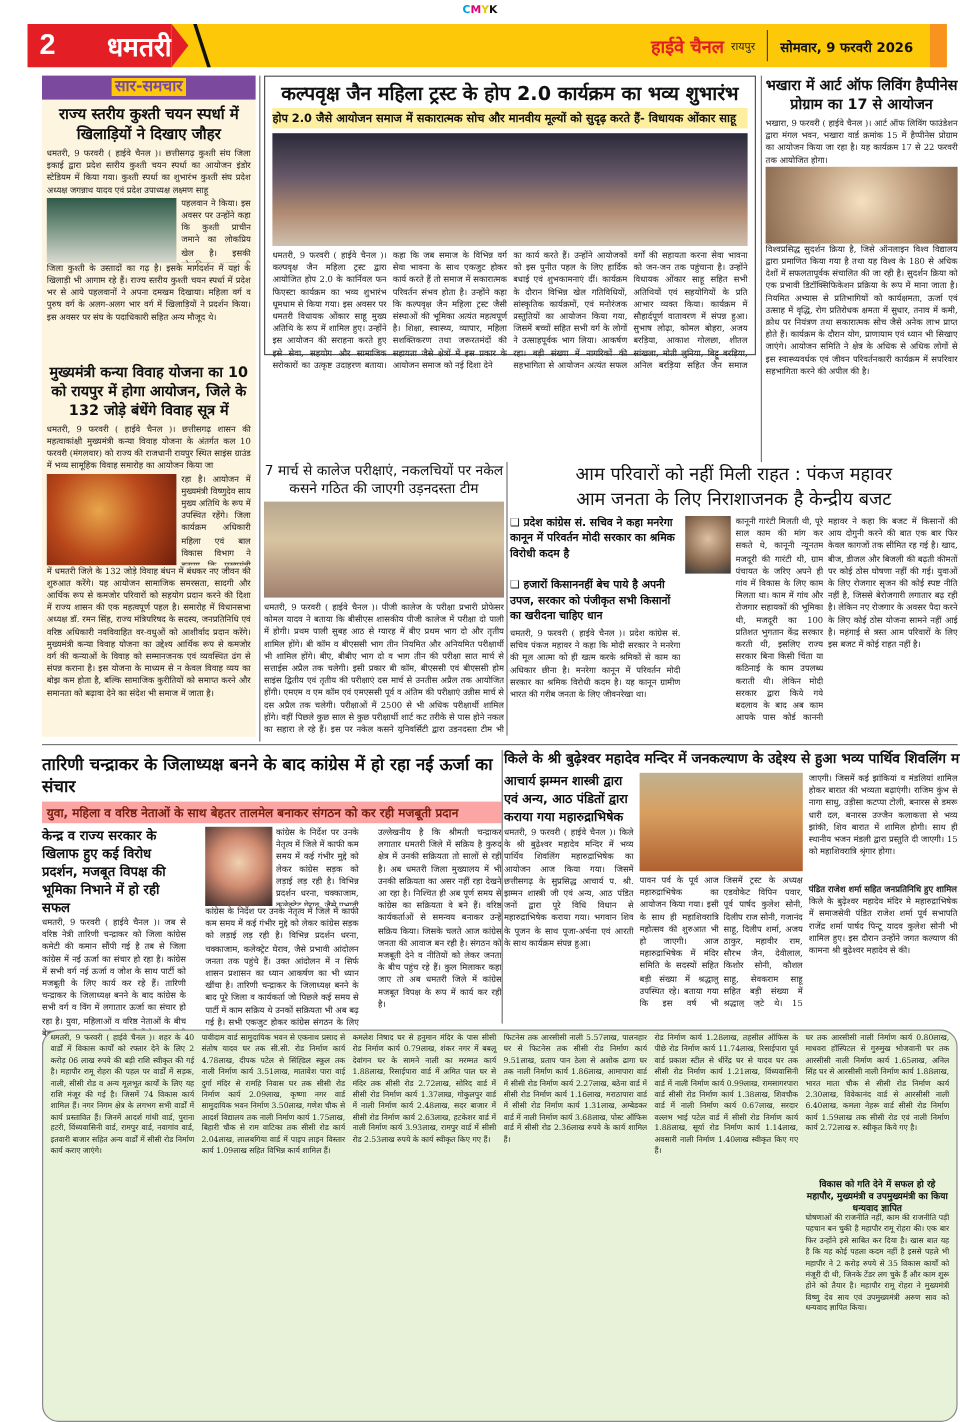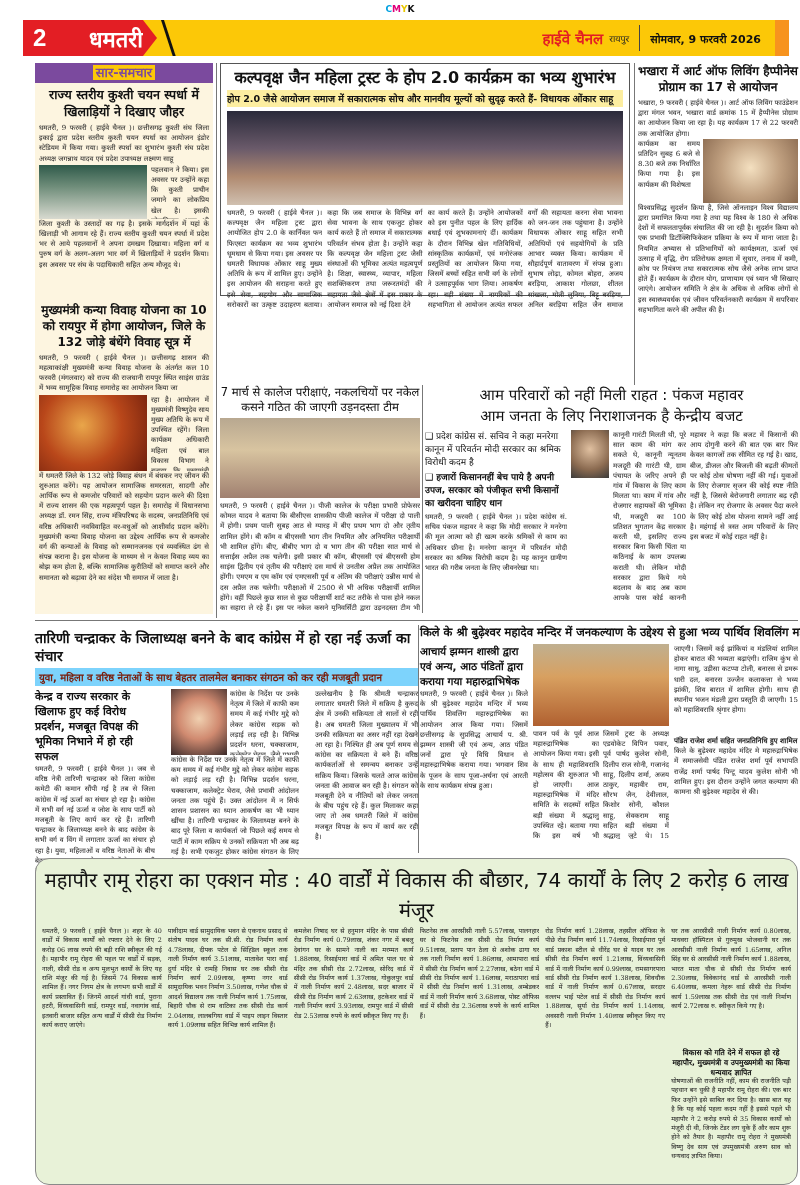--- a/index.html
+++ b/index.html
@@ -37,21 +37,21 @@
 .sub-bar{background:#fdeea0;margin:0 6px;text-align:left;font-size:9.5px;font-weight:bold;padding:2px 0;color:#111}
 .right-top{left:638px;top:63px;width:160px;height:322px}
 .rt-title{font-size:12px;font-weight:bold;text-align:center;line-height:16px}
 .sep-line{position:absolute;background:#777}
 .college-box{left:220px;top:385px;width:200px;height:228px}
 .ct-title{font-size:11.5px;text-align:center;line-height:15px;font-weight:normal;color:#111}
 .budget-box{left:425px;top:385px;width:373px;height:228px}
 .bt-title{font-size:15px;text-align:center;line-height:21px;font-weight:normal;color:#111}
 .tarini-box{left:35px;top:629px;width:383px;height:225px}
 .tarini-title{font-size:14px;font-weight:bold;text-align:left;line-height:18px}
-.tarini-sub{background:#7dd3fc;font-size:10px;font-weight:bold;padding:2px 4px;color:#7a1e0c;margin-top:3px}
+.tarini-sub{background:#fca5a5;font-size:10px;font-weight:bold;padding:2px 4px;color:#7a1e0c;margin-top:3px}
 .kendr{font-size:11px;font-weight:bold;line-height:15px;color:#111}
 .temple-box{left:420px;top:625px;width:378px;height:228px}
 .temple-title{font-size:11.5px;font-weight:bold;line-height:15px;white-space:nowrap;color:#111}
 .acharya{font-size:10.5px;font-weight:bold;line-height:15px;color:#111}
 .mayor-box{left:35px;top:858px;width:763px;height:327px;background:#e8f2d8;border:1px solid #8a8a8a;border-radius:14px}
 .mayor-title{font-size:20px;text-align:center;line-height:30px;color:#111;margin-top:6px}
 .mayor-cols{display:grid;grid-template-columns:repeat(6,1fr);gap:6px;padding:2px 6px}
 .mayor-cols .txt{font-size:6.4px;line-height:9.4px}
 .bold-sub{font-weight:bold;font-size:7.5px;text-align:center;font-family:"DejaVu Sans",sans-serif}
 .small-bold{font-weight:bold}
@@ -108,38 +108,37 @@
     <p class="txt" style="height:102px;overflow:hidden">कहा कि जब समाज के विभिन्न वर्ग सेवा भावना के साथ एकजुट होकर कार्य करते हैं तो समाज में सकारात्मक परिवर्तन संभव होता है। उन्होंने कहा कि कल्पवृक्ष जैन महिला ट्रस्ट जैसी संस्थाओं की भूमिका अत्यंत महत्वपूर्ण है। शिक्षा, स्वास्थ्य, व्यापार, महिला सशक्तिकरण तथा जरूरतमंदों की सहायता जैसे क्षेत्रों में इस प्रकार के आयोजन समाज को नई दिशा देने</p>
     <p class="txt" style="height:102px;overflow:hidden">का कार्य करते हैं। उन्होंने आयोजकों को इस पुनीत पहल के लिए हार्दिक बधाई एवं शुभकामनाएं दीं। कार्यक्रम के दौरान विभिन्न खेल गतिविधियों, सांस्कृतिक कार्यक्रमों, एवं मनोरंजक प्रस्तुतियों का आयोजन किया गया, जिसमें बच्चों सहित सभी वर्ग के लोगों ने उत्साहपूर्वक भाग लिया। आकर्षण रहा। बड़ी संख्या में नागरिकों की सहभागिता से आयोजन अत्यंत सफल रहा कल्पवृक्ष जैन महिला ट्रस्ट की पदाधिकारियों ने बताया कि होप 2.0 का मुख्य उद्देश्य समाज के सभी</p>
     <p class="txt" style="height:102px;overflow:hidden">वर्गों की सहायता करना सेवा भावना को जन-जन तक पहुंचाना है। उन्होंने विधायक ओंकार साहू सहित सभी अतिथियों एवं सहयोगियों के प्रति आभार व्यक्त किया। कार्यक्रम में सौहार्दपूर्ण वातावरण में संपन्न हुआ। सुभाष लोढ़ा, कोमल बोहरा, अजय बरड़िया, आकाश गोलछा, शीतल सांखला, मोती लुनिया, बिट्टू बरड़िया, अनिल बरड़िया सहित जैन समाज महिला समूह के अध्यक्ष और सदस्य उपस्थित रहे।</p>
   </div>
 </div>
 
 <div class="box right-top">
   <div class="rt-title">भखारा में आर्ट ऑफ लिविंग हैप्पीनेस प्रोग्राम का 17 से आयोजन</div>
   <p class="txt" style="margin-top:3px">भखारा, 9 फरवरी ( हाईवे चैनल )। आर्ट ऑफ लिविंग फाउंडेशन द्वारा मंगल भवन, भखारा वार्ड क्रमांक 15 में हैप्पीनेस प्रोग्राम का आयोजन किया जा रहा है। यह कार्यक्रम 17 से 22 फरवरी तक आयोजित होगा।</p>
   <div style="display:flex;gap:3px">
-    <p class="txt" style="width:62px;height:64px;overflow:hidden">कार्यक्रम का समय प्रतिदिन सुबह 6 बजे से 8.30 बजे तक निर्धारित किया गया है। इस कार्यक्रम की विशेषता</p>
     <div class="photo p-guru" style="flex:1;height:64px"></div>
   </div>
   <p class="txt" style="height:176px;overflow:hidden">विश्वप्रसिद्ध सुदर्शन क्रिया है, जिसे ऑनलाइन विश्व विद्यालय द्वारा प्रमाणित किया गया है तथा यह विश्व के 180 से अधिक देशों में सफलतापूर्वक संचालित की जा रही है। सुदर्शन क्रिया को एक प्रभावी डिटॉक्सिफिकेशन प्रक्रिया के रूप में माना जाता है। नियमित अभ्यास से प्रतिभागियों को कार्यक्षमता, ऊर्जा एवं उत्साह में वृद्धि, रोग प्रतिरोधक क्षमता में सुधार, तनाव में कमी, क्रोध पर नियंत्रण तथा सकारात्मक सोच जैसे अनेक लाभ प्राप्त होते हैं। कार्यक्रम के दौरान योग, प्राणायाम एवं ध्यान भी सिखाए जाएंगे। आयोजन समिति ने क्षेत्र के अधिक से अधिक लोगों से इस स्वास्थ्यवर्धक एवं जीवन परिवर्तनकारी कार्यक्रम में सपरिवार सहभागिता करने की अपील की है।</p>
 </div>
 
 <div class="box college-box">
   <div class="ct-title">7 मार्च से कालेज परीक्षाएं, नकलचियों पर नकेल कसने गठित की जाएगी उड़नदस्ता टीम</div>
   <div class="photo p-college" style="height:80px;margin-top:3px"></div>
   <p class="txt" style="margin-top:3px;height:110px;overflow:hidden">धमतरी, 9 फरवरी ( हाईवे चैनल )। पीजी कालेज के परीक्षा प्रभारी प्रोफेसर कोमल यादव ने बताया कि बीसीएस शासकीय पीजी कालेज में परीक्षा दो पाली में होगी। प्रथम पाली सुबह आठ से ग्यारह में बीए प्रथम भाग दो और तृतीय शामिल होंगे। बी कॉम व बीएससी भाग तीन नियमित और अनियमित परीक्षार्थी भी शामिल होंगे। बीए, बीबीए भाग दो व भाग तीन की परीक्षा सात मार्च से सत्ताईस अप्रैल तक चलेगी। इसी प्रकार बी कॉम, बीएससी एवं बीएससी होम साइंस द्वितीय एवं तृतीय की परीक्षाएं दस मार्च से उनतीस अप्रैल तक आयोजित होंगी। एमएम व एम कॉम एवं एमएससी पूर्व व अंतिम की परीक्षाएं उन्नीस मार्च से दस अप्रैल तक चलेगी। परीक्षाओं में 2500 से भी अधिक परीक्षार्थी शामिल होंगे। वहीं पिछले कुछ साल से कुछ परीक्षार्थी शार्ट कट तरीके से पास होने नकल का सहारा ले रहे हैं। इस पर नकेल कसने यूनिवर्सिटी द्वारा उड़नदस्ता टीम भी गठित की जाएगी।</p>
 </div>
 
 <div class="box budget-box">
   <div class="bt-title">आम परिवारों को नहीं मिली राहत : पंकज महावर</div>
   <div class="bt-title">आम जनता के लिए निराशाजनक है केन्द्रीय बजट</div>
   <div style="display:flex;gap:4px;margin-top:3px">
     <div style="width:142px;flex:none">
-      <div style="font-size:9px;font-weight:normal;line-height:13px;margin-bottom:2px">❑ <span>प्रदेश कांग्रेस सं. सचिव ने कहा मनरेगा कानून में परिवर्तन मोदी सरकार का श्रमिक विरोधी कदम है</span></div>
+      <div style="font-size:9px;font-weight:bold;line-height:13px;margin-bottom:13px">❑ <span>प्रदेश कांग्रेस सं. सचिव ने कहा मनरेगा कानून में परिवर्तन मोदी सरकार का श्रमिक विरोधी कदम है</span></div>
       <div style="font-size:9px;font-weight:bold;line-height:13px;margin-bottom:2px">❑ <span>हजारों किसाननहीं बेच पाये है अपनी उपज, सरकार को पंजीकृत सभी किसानों का खरीदना चाहिए धान</span></div>
       <p class="txt" style="height:86px;overflow:hidden">धमतरी, 9 फरवरी ( हाईवे चैनल )। प्रदेश कांग्रेस सं. सचिव पंकज महावर ने कहा कि मोदी सरकार ने मनरेगा की मूल आत्मा को ही खत्म करके श्रमिकों से काम का अधिकार छीना है। मनरेगा कानून में परिवर्तन मोदी सरकार का श्रमिक विरोधी कदम है। यह कानून ग्रामीण भारत की गरीब जनता के लिए जीवनरेखा था।</p>
     </div>
     <div style="flex:1">
       <div style="display:flex;gap:4px">
         <div class="photo p-person" style="width:38px;height:48px;flex:none"></div>
         <p class="txt" style="height:170px;overflow:hidden;width:73px">कानूनी गारंटी मिलती थी, पूरे साल काम की मांग कर सकते थे, कानूनी न्यूनतम मजदूरी की गारंटी थी, ग्राम पंचायत के जरिए अपने ही गांव में विकास के लिए काम मिलता था। काम में गांव और रोजगार सहायकों की भूमिका थी, मजदूरी का 100 प्रतिशत भुगतान केंद्र सरकार करती थी, इसलिए राज्य सरकार बिना किसी चिंता या कठिनाई के काम उपलब्ध कराती थी। लेकिन मोदी सरकार द्वारा किये गये बदलाव के बाद अब काम आपके पास कोई कानूनी गारंटी नहीं रहेगी, काम केवल मोदी सरकार द्वारा चुने गए क्षेत्रों में ही मिलेगा। इस बिल में सबसे बड़ा बदलाव है कि मनरेगा में काम करने वाले समय में मनरेगा स्कीम खत्म हो जाएगी।</p>
         <p class="txt" style="height:170px;overflow:hidden;flex:1">महावर ने कहा कि बजट में किसानों की आय दोगुनी करने की बात एक बार फिर केवल कागजों तक सीमित रह गई है। खाद, बीज, डीजल और बिजली की बढ़ती कीमतों पर कोई ठोस घोषणा नहीं की गई। युवाओं के लिए रोजगार सृजन की कोई स्पष्ट नीति नहीं है, जिससे बेरोजगारी लगातार बढ़ रही है। लेकिन नए रोजगार के अवसर पैदा करने के लिए कोई ठोस योजना सामने नहीं आई है। महंगाई से त्रस्त आम परिवारों के लिए इस बजट में कोई राहत नहीं है।</p>
       </div>
     </div>
@@ -187,21 +186,20 @@
   </div>
 </div>
 
 <div class="sep-line" style="left:216px;top:63px;width:1px;height:555px"></div>
 <div class="sep-line" style="left:634px;top:63px;width:1px;height:322px"></div>
 <div class="sep-line" style="left:422px;top:385px;width:1px;height:228px"></div>
 <div class="sep-line" style="left:35px;top:620px;width:763px;height:1px"></div>
 <div class="sep-line" style="left:418px;top:625px;width:1px;height:228px"></div>
 
 <div class="box mayor-box">
-  <div class="mayor-title">महापौर रामू रोहरा का एक्शन मोड : 40 वार्डों में विकास की बौछार, 74 कार्यों के लिए 2 करोड़ 6 लाख मंजूर</div>
   <div class="mayor-cols">
     <p class="txt" style="height:270px;overflow:hidden">धमतरी, 9 फरवरी ( हाईवे चैनल )। शहर के 40 वार्डों में विकास कार्यों को रफ्तार देने के लिए 2 करोड़ 06 लाख रुपये की बड़ी राशि स्वीकृत की गई है। महापौर रामू रोहरा की पहल पर वार्डों में सड़क, नाली, सीसी रोड व अन्य मूलभूत कार्यों के लिए यह राशि मंजूर की गई है। जिसमें 74 विकास कार्य शामिल हैं। नगर निगम क्षेत्र के लगभग सभी वार्डों में कार्य प्रस्तावित हैं। जिनमें आदर्श गांधी वार्ड, पुराना हटरी, विंध्यवासिनी वार्ड, रामपुर वार्ड, नवागांव वार्ड, इतवारी बाजार सहित अन्य वार्डों में सीसी रोड निर्माण कार्य कराए जाएंगे।</p>
     <p class="txt" style="height:270px;overflow:hidden">पावीदाम वार्ड सामुदायिक भवन से एकनाथ प्रसाद से संतोष यादव घर तक सी.सी. रोड निर्माण कार्य 4.78लाख, दीपक पटेल से सिंह्डिल स्कूल तक नाली निर्माण कार्य 3.51लाख, मातावेश पारा वाई दुर्गा मंदिर से रामहि निवास घर तक सीसी रोड निर्माण कार्य 2.09लाख, कृष्णा नगर वार्ड सामुदायिक भवन निर्माण 3.50लाख, गणेश चौक से आदर्श विद्यालय तक नाली निर्माण कार्य 1.75लाख, बिहारी चौक से राम वाटिका तक सीसी रोड कार्य 2.04लाख, लालबगिया वार्ड में पाइप लाइन विस्तार कार्य 1.09लाख सहित विभिन्न कार्य शामिल हैं।</p>
     <p class="txt" style="height:270px;overflow:hidden">कमलेश निषाद घर से हनुमान मंदिर के पास सीसी रोड निर्माण कार्य 0.79लाख, शंकर नगर में बबलू देवांगन घर के सामने नाली का मरम्मत कार्य 1.88लाख, रिसाईपारा वार्ड में अमित पाल घर से मंदिर तक सीसी रोड 2.72लाख, सोरिद वार्ड में सीसी रोड निर्माण कार्य 1.37लाख, गोकुलपुर वार्ड में नाली निर्माण कार्य 2.48लाख, सदर बाजार में सीसी रोड निर्माण कार्य 2.63लाख, हटकेशर वार्ड में नाली निर्माण कार्य 3.93लाख, रामपुर वार्ड में सीसी रोड 2.53लाख रुपये के कार्य स्वीकृत किए गए हैं।</p>
     <p class="txt" style="height:270px;overflow:hidden">फिटनेस तक आरसीसी नाली 5.57लाख, पालनहार घर से फिटनेस तक सीसी रोड निर्माण कार्य 9.51लाख, प्रताप पान ठेला से अशोक ढागा घर तक नाली निर्माण कार्य 1.86लाख, आमापारा वार्ड में सीसी रोड निर्माण कार्य 2.27लाख, बठेना वार्ड में सीसी रोड निर्माण कार्य 1.16लाख, मराठापारा वार्ड में सीसी रोड निर्माण कार्य 1.31लाख, अम्बेडकर वार्ड में नाली निर्माण कार्य 3.68लाख, पोस्ट ऑफिस वार्ड में सीसी रोड 2.36लाख रुपये के कार्य शामिल हैं।</p>
     <p class="txt" style="height:270px;overflow:hidden">रोड निर्माण कार्य 1.28लाख, तहसील ऑफिस के पीछे रोड निर्माण कार्य 11.74लाख, रिसाईपारा पूर्व वार्ड प्रकाश स्टील से धीरेंद्र घर से यादव घर तक सीसी रोड निर्माण कार्य 1.21लाख, विंध्यवासिनी वार्ड में नाली निर्माण कार्य 0.99लाख, रामसागरपारा वार्ड सीसी रोड निर्माण कार्य 1.38लाख, शिवचौक वार्ड में नाली निर्माण कार्य 0.67लाख, सरदार वल्लभ भाई पटेल वार्ड में सीसी रोड निर्माण कार्य 1.88लाख, सूर्या रोड निर्माण कार्य 1.14लाख, अवसारी नाली निर्माण 1.40लाख स्वीकृत किए गए हैं।</p>
     <div>
       <p class="txt" style="height:120px;overflow:hidden">घर तक आरसीसी नाली निर्माण कार्य 0.80लाख, माधवरा हॉस्पिटल से गुरुमुख भोजवानी घर तक आरसीसी नाली निर्माण कार्य 1.65लाख, अनिल सिंह घर से आरसीसी नाली निर्माण कार्य 1.88लाख, भारत माता चौक से सीसी रोड निर्माण कार्य 2.30लाख, विवेकानंद वार्ड से आरसीसी नाली 6.40लाख, कमला नेहरू वार्ड सीसी रोड निर्माण कार्य 1.59लाख तक सीसी रोड एवं नाली निर्माण कार्य 2.72लाख रु. स्वीकृत किये गए है।</p>
       <div class="bold-sub">विकास को गति देने में सफल हो रहे महापौर, मुख्यमंत्री व उपमुख्यमंत्री का किया धन्यवाद ज्ञापित</div>
       <p class="txt" style="height:130px;overflow:hidden">घोषणाओं की राजनीति नहीं, काम की राजनीति पड़ी पहचान बन चुकी है महापौर रामू रोहरा की। एक बार फिर उन्होंने इसे साबित कर दिया है। खास बात यह है कि यह कोई पहला कदम नहीं है इससे पहले भी महापौर ने 2 करोड़ रुपये से 35 विकास कार्यों को मंजूरी दी थी, जिनके टेंडर लग चुके हैं और काम शुरू होने को तैयार है। महापौर रामू रोहरा ने मुख्यमंत्री विष्णु देव साय एवं उपमुख्यमंत्री अरुण साव को धन्यवाद ज्ञापित किया।</p>

